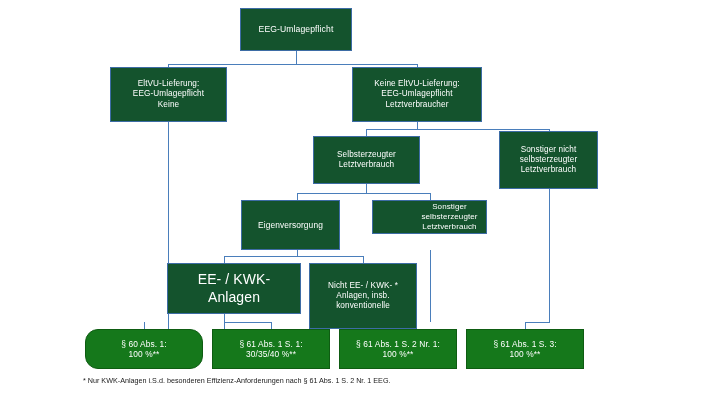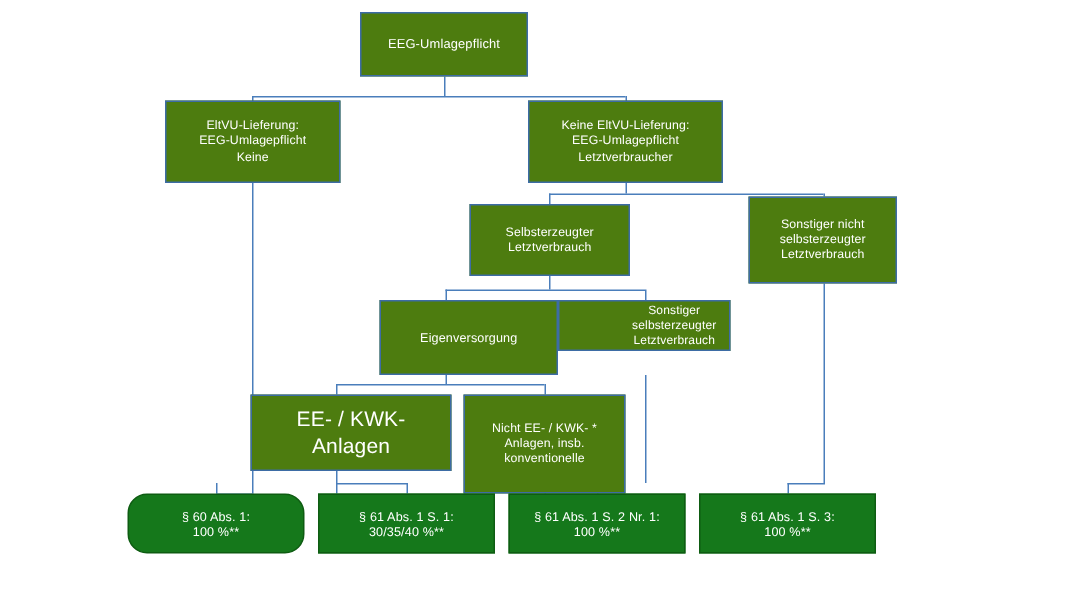--- a/index.html
+++ b/index.html
@@ -23,21 +23,21 @@
     display: flex;
     align-items: center;
     justify-content: center;
     text-align: center;
     color: #ffffff;
     line-height: 1.25;
     letter-spacing: 0.1px;
     padding: 2px 4px;
   }
   .node.blue {
-    background: #4d7c0f;
+    background: #14532d;
     border: 1px solid #3d6ca5;
   }
   .node.green {
     background: #15781b;
     border: 1px solid #0e5c12;
   }
   .node .lbl {
     display: block;
     width: 100%;
     white-space: pre-line;
@@ -112,21 +112,21 @@
       </div>
       <div class="node blue" style="left: 313px; top: 136px; width: 107px; height: 48px; font-size: 8.2px;">
         <span class="lbl">Selbsterzeugter
 Letztverbrauch</span>
       </div>
       <div class="node blue" style="left: 499px; top: 131px; width: 99px; height: 58px; font-size: 8.2px;">
         <span class="lbl">Sonstiger nicht
 selbsterzeugter
 Letztverbrauch</span>
       </div>
-      <div class="node blue" style="left: 241px; top: 200px; width: 119px; height: 50px; font-size: 8.4px; margin-left: 12px;">
+      <div class="node blue" style="left: 241px; top: 200px; width: 99px; height: 50px; font-size: 8.4px;">
         <span class="lbl">Eigenversorgung</span>
       </div>
       <div class="node blue" style="left: 372px; top: 200px; width: 115px; height: 34px; font-size: 8px; padding-left: 44px;">
         <span class="lbl">Sonstiger selbsterzeugter
 Letztverbrauch</span>
       </div>
       <div class="node blue" style="left: 167px; top: 263px; width: 134px; height: 51px; font-size: 14px;">
         <span class="lbl">EE- / KWK-Anlagen</span>
       </div>
       <div class="node blue" style="left: 309px; top: 263px; width: 108px; height: 66px; font-size: 8.2px;">
@@ -145,14 +145,15 @@
       <div class="node green" style="left: 339px; top: 329px; width: 118px; height: 40px; font-size: 8.4px;">
         <span class="lbl">§ 61 Abs. 1 S. 2 Nr. 1:
 100 %**</span>
       </div>
       <div class="node green" style="left: 466px; top: 329px; width: 118px; height: 40px; font-size: 8.4px;">
         <span class="lbl">§ 61 Abs. 1 S. 3:
 100 %**</span>
       </div>
     </div>
   <div class="footnotes" id="footnotes">
+      <div class="footnote">* Nur KWK-Anlagen i.S.d. besonderen Effizienz-Anforderungen nach § 61 Abs. 1 S. 2 Nr. 1 EEG.</div>
     </div>
 </div>
 
 </body></html>

